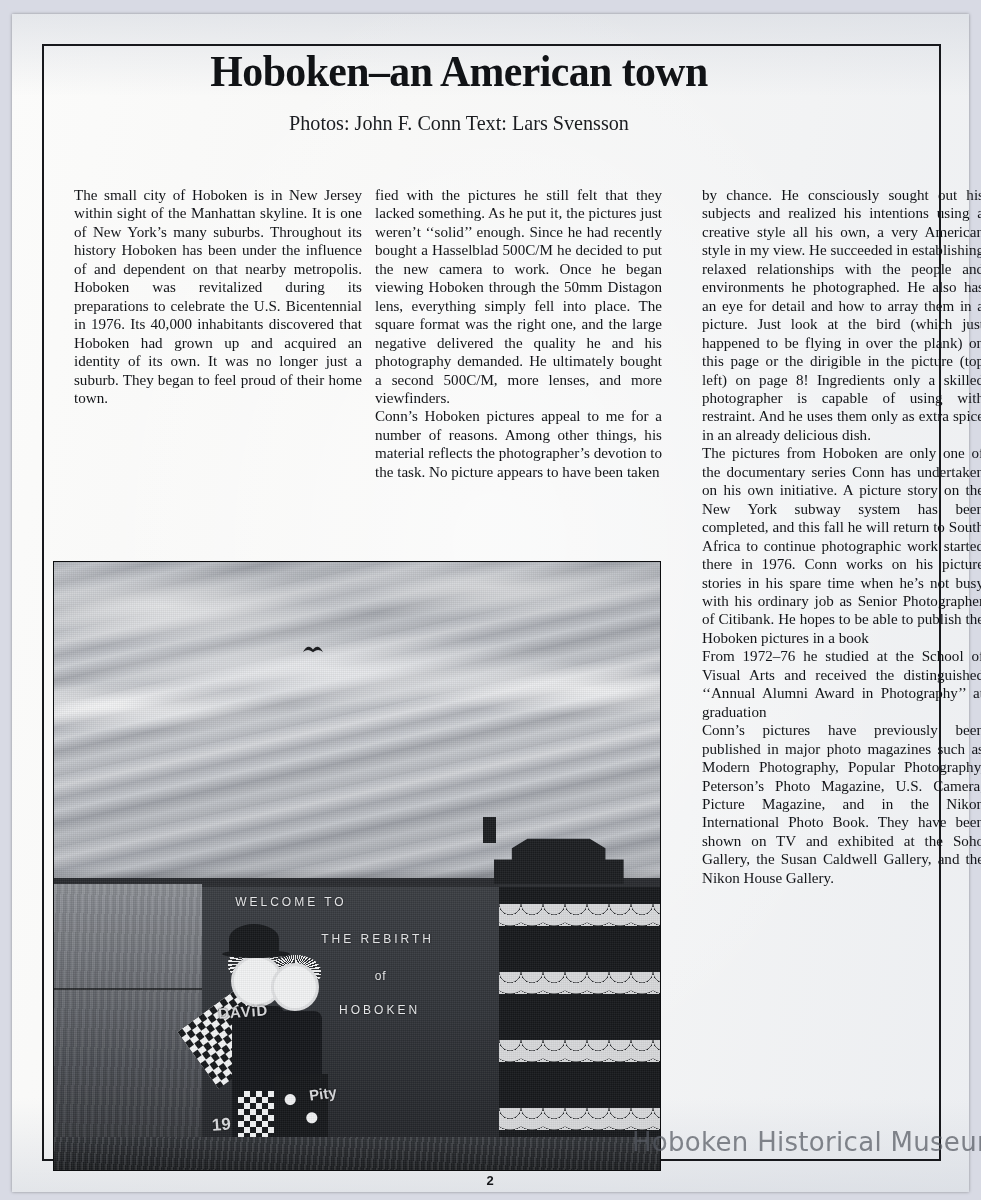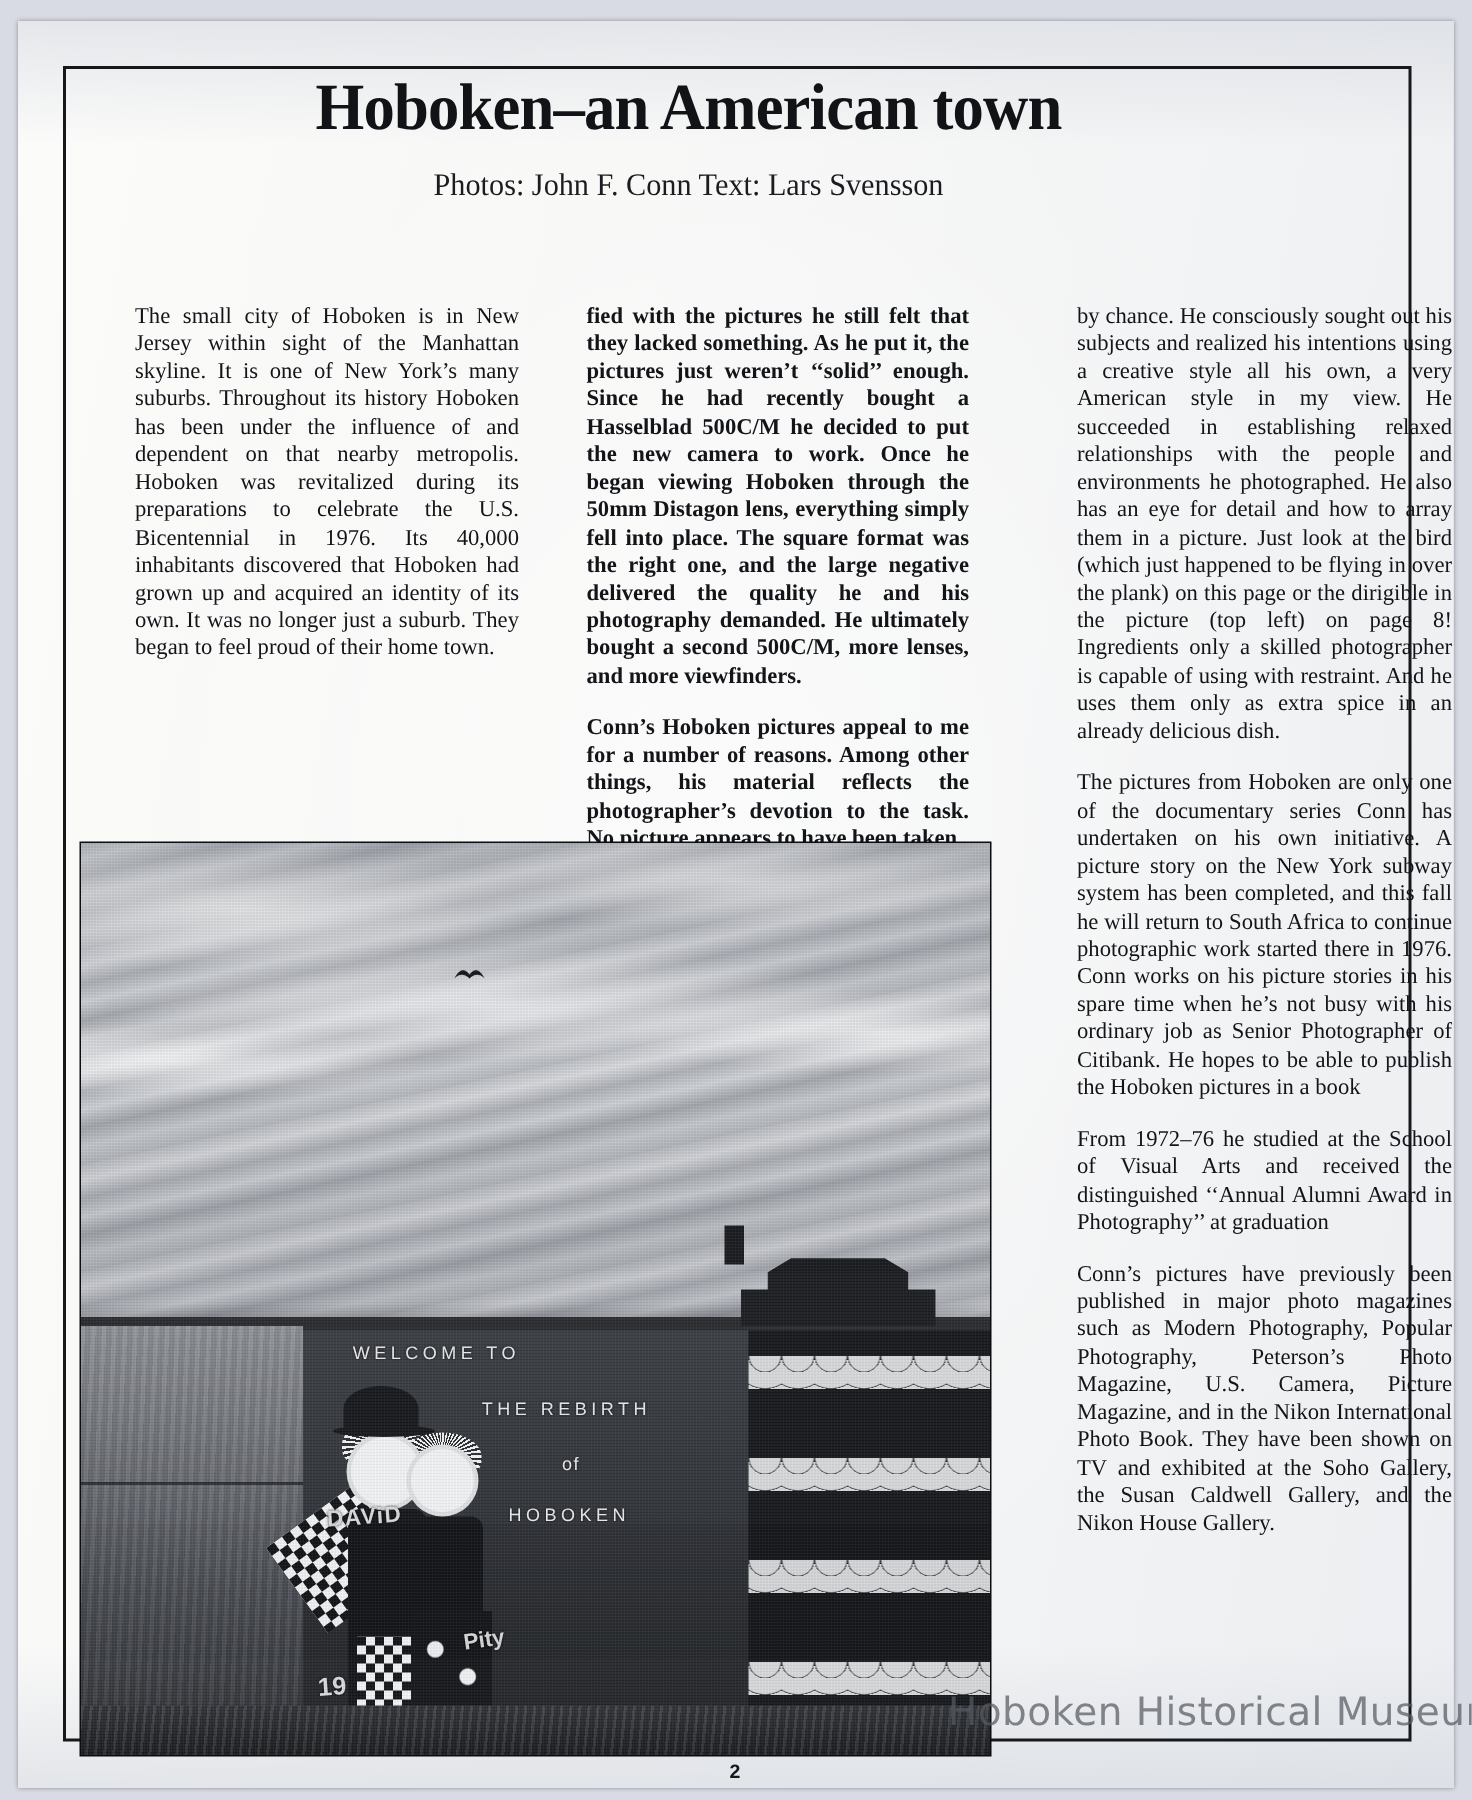--- a/index.html
+++ b/index.html
@@ -66,23 +66,23 @@
   .col{
     position:absolute;
     font-family:"Liberation Serif", serif;
     font-size:15.1px;
     line-height:18.45px;
     text-align:justify;
     text-justify:inter-word;
     color:#121418;
     hyphens:none;
   }
-  .col p{margin:16px;}
+  .col p{margin:0;}
   #col-1{left:62px;top:172px;width:288px;}
-  #col-2{left:363px;top:172px;width:287px;font-weight:bold;}
+  #col-2{left:363px;top:172px;width:287px;}
   #col-3{left:690px;top:172px;width:285px;}
   #col-3{width:282px;}
 
   
   #photo-figure{
     position:absolute;
     left:42px;top:548px;
     width:606px;height:608px;
     overflow:hidden;
     background:#2b2d31;

